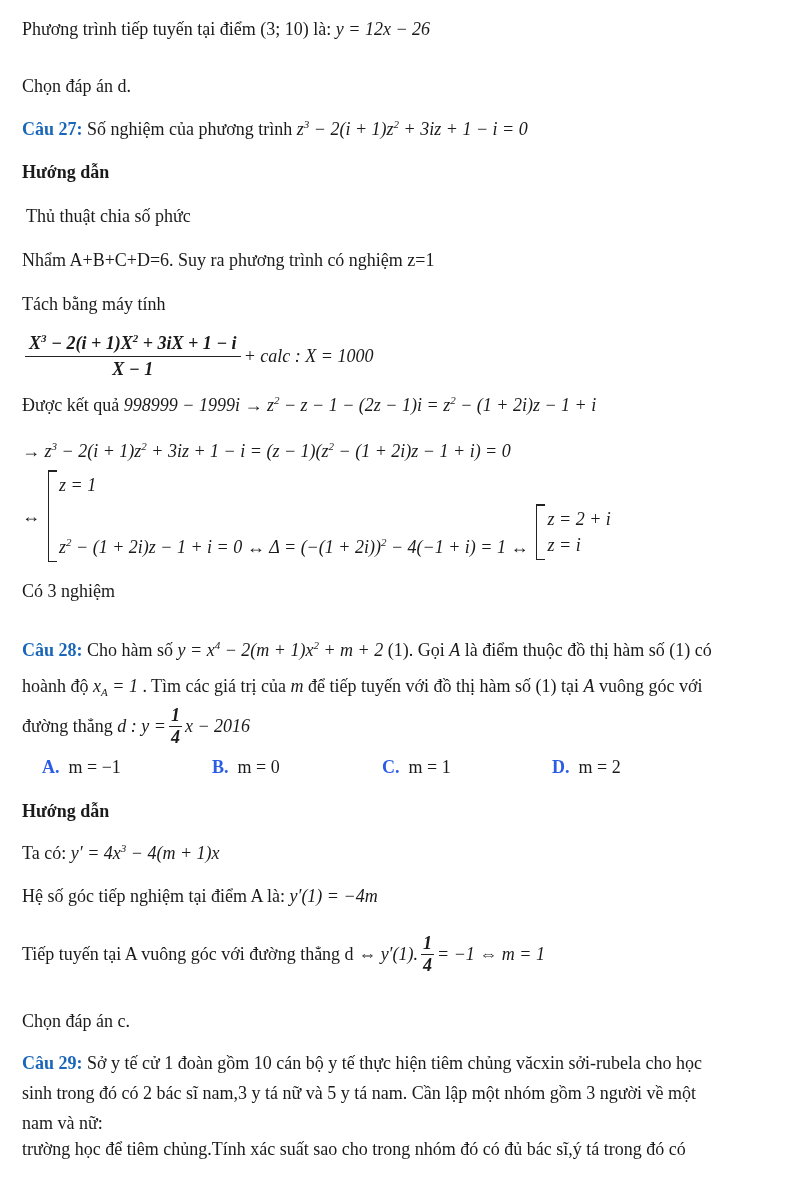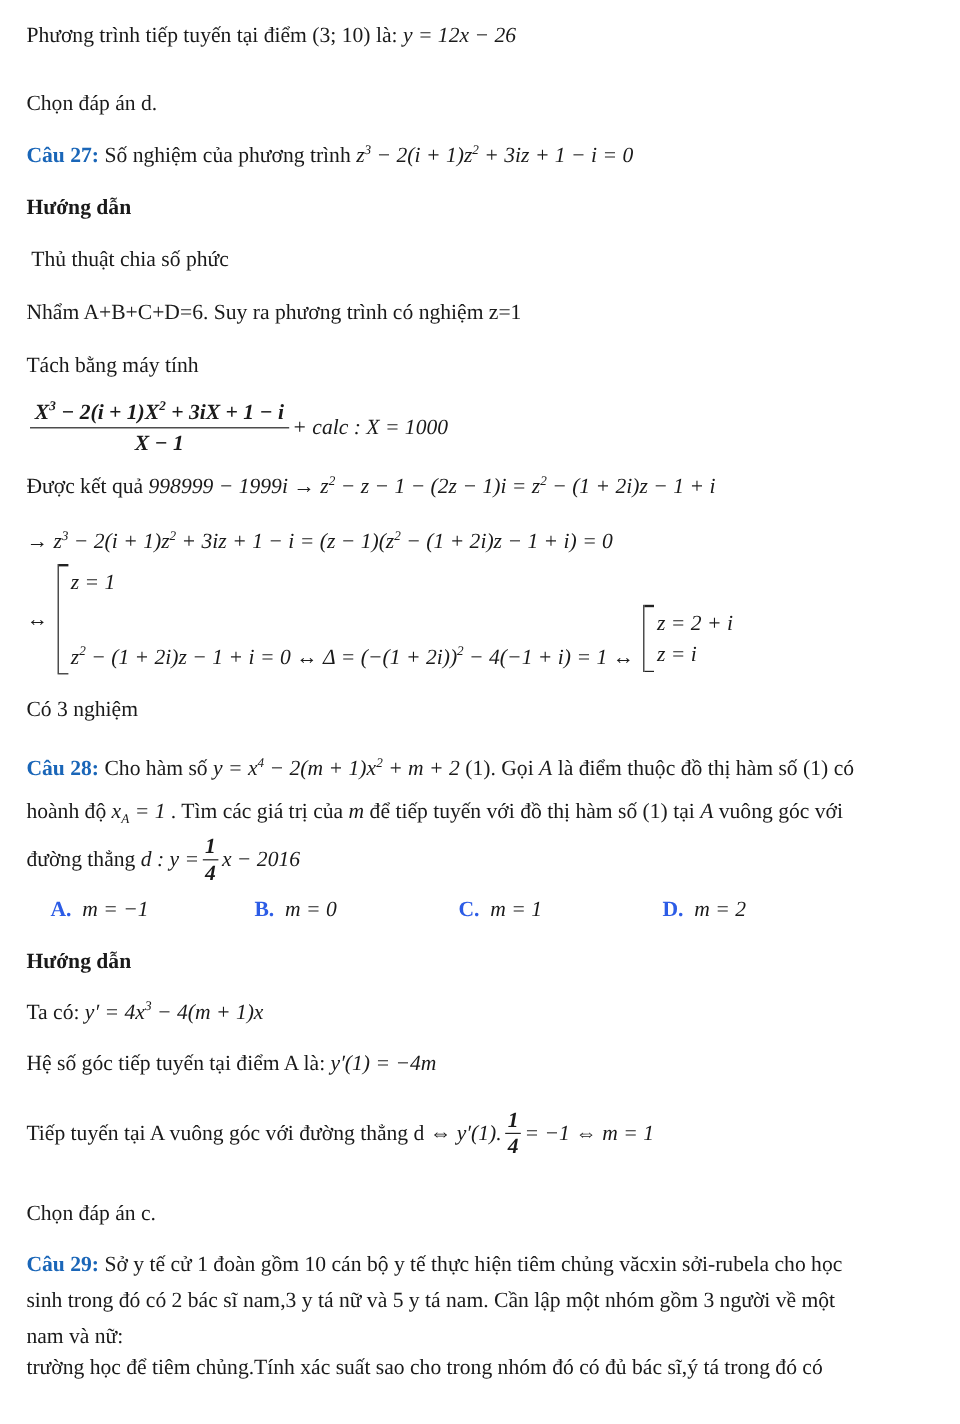--- a/index.html
+++ b/index.html
@@ -31,21 +31,21 @@
   .bracket::before { top:0; }
   .bracket::after { bottom:0; }
   .case-line { line-height:26px; }
   .row2 { display:flex; align-items:flex-end; gap:8px; margin-top:6px; }
 
   .formula-frac { display:flex; align-items:center; margin:0 0 10px 0; }
 
   .options { display:flex; padding-left:20px; margin:0 0 18px 0; }
   .option { width:180px; line-height:26px; }
   .option .letter { color:var(--option-blue,#2c5ce6); font-weight:700; margin-right:9px; }
-  .option .val { font-style:italic; }
+  .option .val { }
 </style>
 </head>
 <body>
 
 <div class="page">
 
   <p class="line" style="margin-bottom:31px"><span class="u">Phương trình tiếp tuyến tại điểm </span><span class="u">(3; 10)</span><span class="u"> là:  </span><span class="m">y = 12x − 26</span></p>
 
   <p class="line" style="margin-bottom:17px">Chọn đáp án d.</p>
 
@@ -78,21 +78,21 @@
       <div class="row2">
         <span class="case-line"><span class="m">z</span><sup class="">2</sup><span class="m"> − (1 + 2i)z − 1 + i = 0 ↔ Δ = (−(1 + 2i))</span><sup class="">2</sup><span class="m"> − 4(−1 + i) = 1 ↔</span></span>
         <div class="bracket">
           <div class="case-line"><span class="m">z = 2 + i</span></div>
           <div class="case-line"><span class="m">z = i</span></div>
         </div>
       </div>
     </div>
   </div>
 
-  <p class="line" style="margin-bottom:23px">Có 3 nghiệm</p>
+  <p class="line" style="margin-bottom:33px">Có 3 nghiệm</p>
 
   <p class="line" style="margin-bottom:10px"><span class="qlabel">Câu 28:</span><span><span class="u"> Cho hàm số  </span><span class="m">y = x</span><sup class="">4</sup><span class="m"> − 2(m + 1)x</span><sup class="">2</sup><span class="m"> + m + 2</span><span class="u"> (1). Gọi </span><span class="m">A</span><span class="u"> là điểm thuộc đồ thị hàm số (1) có</span></span></p>
 
   <p class="line" style="margin-bottom:6px"><span class="u">hoành độ  </span><span class="m">x</span><sub class="">A</sub><span class="m"> = 1</span><span class="u"> . Tìm các giá trị của </span><span class="m">m</span><span class="u"> để tiếp tuyến với đồ thị hàm số (1) tại </span><span class="m">A</span><span class="u"> vuông góc với</span></p>
 
   <div class="formula-frac" style="margin-bottom:6px">
     <span><span class="u">đường thẳng  </span><span class="m">d : y =</span></span>
     <span class="frac small m">
       <span class="num">1</span>
       <span class="den">4</span>
@@ -104,21 +104,21 @@
     <div class="option"><span class="letter">A.</span><span class="val">m = −1</span></div>
     <div class="option"><span class="letter">B.</span><span class="val">m = 0</span></div>
     <div class="option"><span class="letter">C.</span><span class="val">m = 1</span></div>
     <div class="option"><span class="letter">D.</span><span class="val">m = 2</span></div>
   </div>
 
   <p class="line bold" style="margin-bottom:16px">Hướng dẫn</p>
 
   <p class="line" style="margin-bottom:17px"><span class="u">Ta có:  </span><span class="m">y′ = 4x</span><sup class="">3</sup><span class="m"> − 4(m + 1)x</span></p>
 
-  <p class="line" style="margin-bottom:24px"><span class="u">Hệ số góc tiếp tuyến tại điểm A là:  </span><span class="m">y′(1) = −4m</span></p>
+  <p class="line" style="margin-bottom:24px"><span class="u">Hệ số góc tiếp nghiệm tại điểm A là:  </span><span class="m">y′(1) = −4m</span></p>
 
   <div class="formula-frac" style="margin-bottom:32px">
     <span><span class="u">Tiếp tuyến tại A vuông góc với đường thẳng d </span><span class="u">⇔ </span><span class="m">y′(1).</span></span>
     <span class="frac small m">
       <span class="num">1</span>
       <span class="den">4</span>
     </span>
     <span><span class="m"> = −1 ⇔ m = 1</span></span>
   </div>
 

